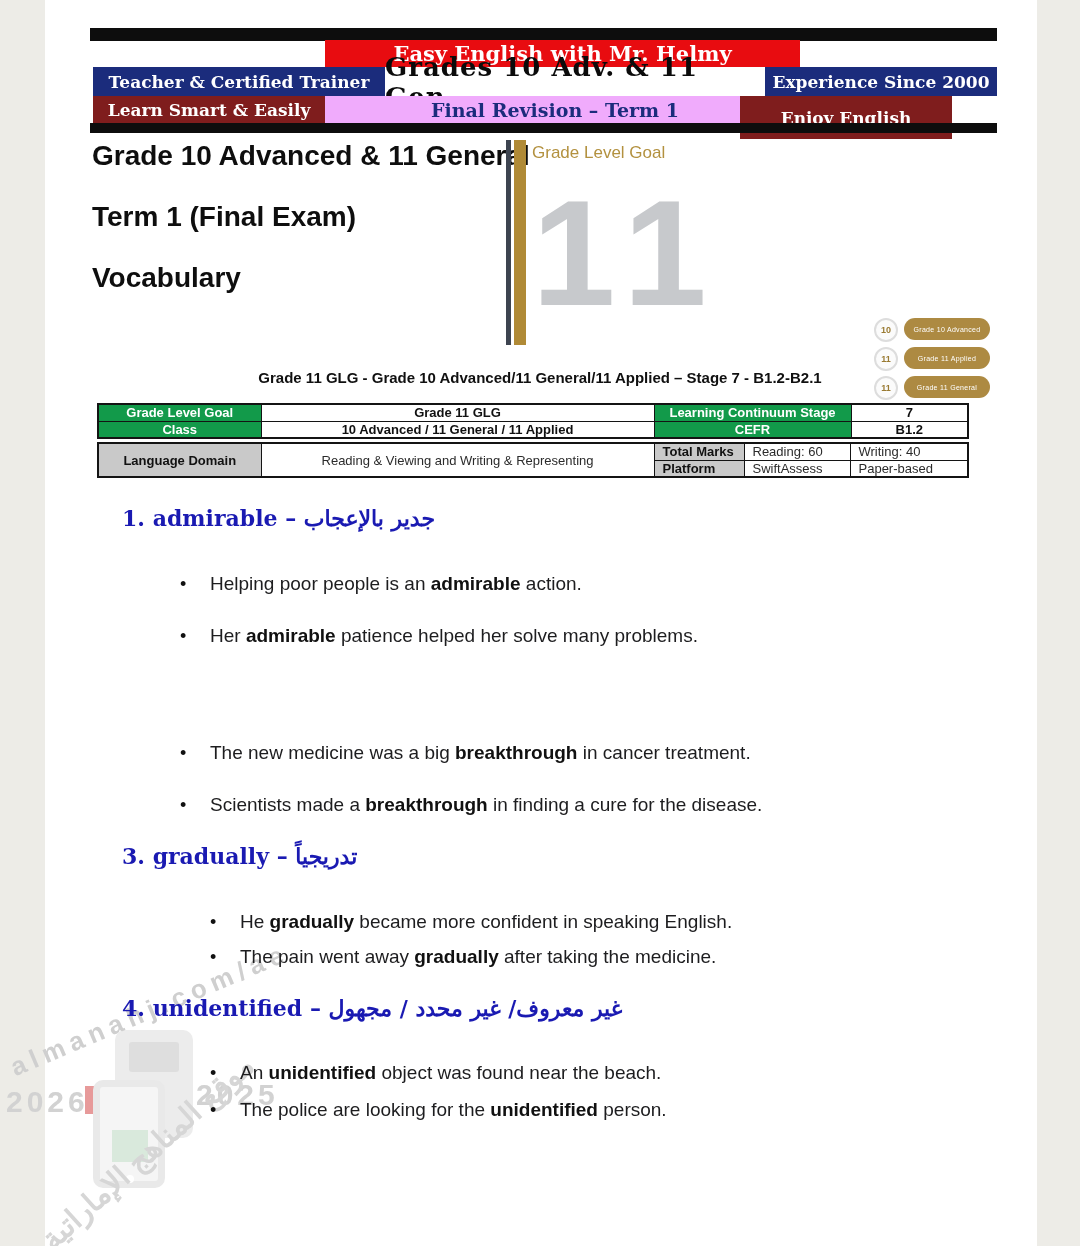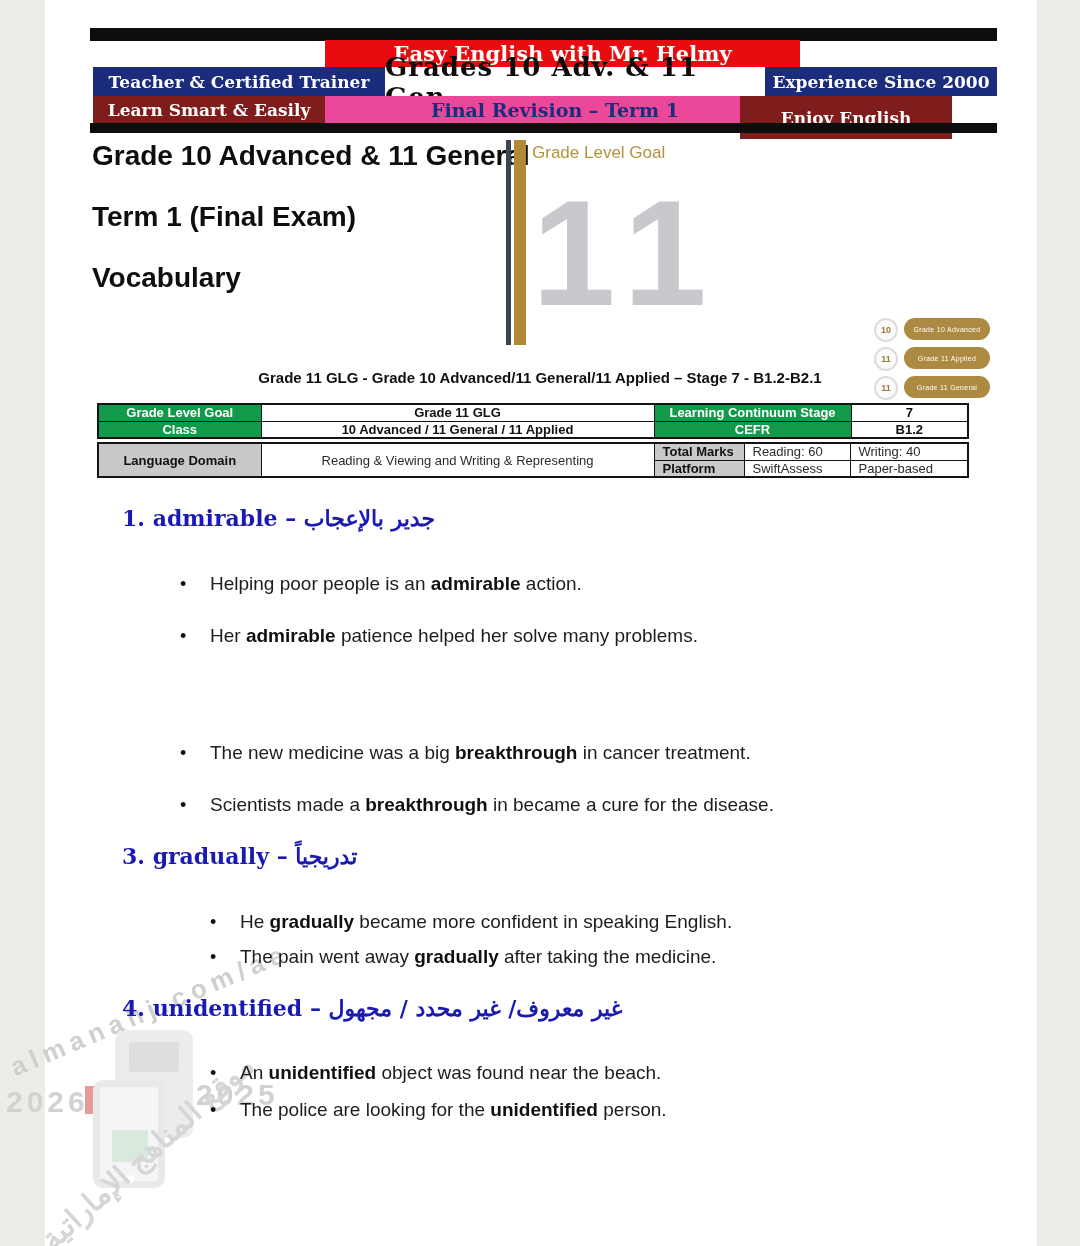--- a/index.html
+++ b/index.html
@@ -19,21 +19,21 @@
   .layer-content { position:absolute; inset:0; z-index:2; }
 
   
   .bar-black { background:#0d0d0d; }
   .hdr-cell { display:flex; align-items:center; justify-content:center;
               font-family:"DejaVu Serif", serif; font-weight:bold; }
   .hdr-red   { background:#e80c10; color:#ffffff; font-size:21px; }
   .hdr-navy  { background:#1b2c7c; color:#ffffff; font-size:17px; }
   .hdr-white { background:#ffffff; color:#0b0b0b; font-size:26px; letter-spacing:1px; }
   .hdr-green { background:#7f1d1d; color:#ffffff; font-size:17px; }
-  .hdr-yellow{ background:#ec4899; color:#1b2c7c; font-size:19px;text-align:right; }
+  .hdr-yellow{ background:#f0abfc; color:#1b2c7c; font-size:19px;text-align:right; }
 
   
   .intro-line { font-weight:bold; font-size:28px; color:#0e0e0e; letter-spacing:0; }
 
   
   .glg-bar-dark { background:#3d4450; }
   .glg-bar-gold { background:#b08a36; }
   .glg-label { color:#b3913f; font-size:17px; }
   .glg-number { color:#c7c9cc; font-weight:bold; font-size:150px; line-height:150px; letter-spacing:16px; }
 
@@ -208,21 +208,21 @@
     <span class="bullet-dot">•</span>
     <span class="bullet-text"><span>Her </span><b>admirable</b><span> patience helped her solve many problems.</span></span>
   </div>
 
   <div class="abs bullet-row" style="left:180px; top:741px;">
     <span class="bullet-dot">•</span>
     <span class="bullet-text"><span>The new medicine was a big </span><b>breakthrough</b><span> in cancer treatment.</span></span>
   </div>
   <div class="abs bullet-row" style="left:180px; top:793px;">
     <span class="bullet-dot">•</span>
-    <span class="bullet-text"><span>Scientists made a </span><b>breakthrough</b><span> in became a cure for the disease.</span></span>
+    <span class="bullet-text"><span>Scientists made a </span><b>breakthrough</b><span> in finding a cure for the disease.</span></span>
   </div>
 
   <div class="abs vocab-title" style="left:122px; top:843px;">3. gradually – تدريجياً</div>
   <div class="abs bullet-row" style="left:210px; top:910px;">
     <span class="bullet-dot">•</span>
     <span class="bullet-text"><span>He </span><b>gradually</b><span> became more confident in speaking English.</span></span>
   </div>
   <div class="abs bullet-row" style="left:210px; top:945px;">
     <span class="bullet-dot">•</span>
     <span class="bullet-text"><span>The pain went away </span><b>gradually</b><span> after taking the medicine.</span></span>

